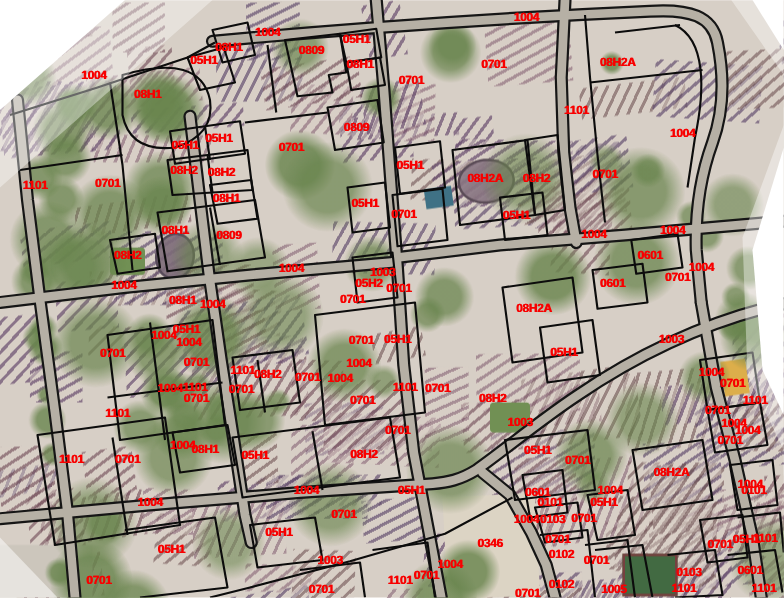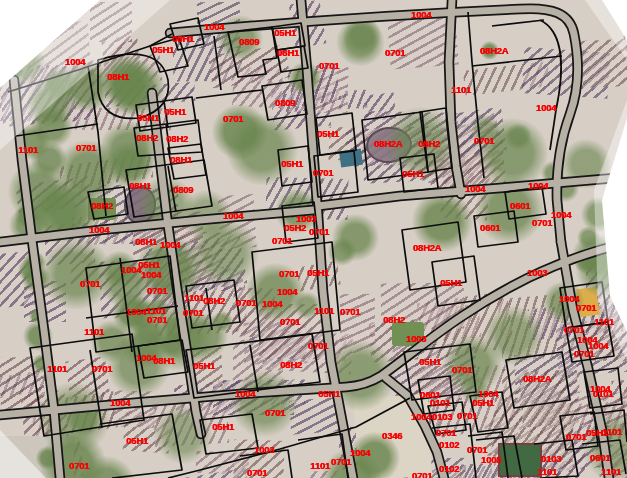--- a/index.html
+++ b/index.html
@@ -455,20 +455,20 @@
       <span class="plabel" style="left: 576px; top: 436px;">0701</span>
       <span class="plabel" style="left: 597px; top: 432px;">05H1</span>
       <span class="plabel" style="left: 612px; top: 431px;">1101</span>
       <span class="plabel" style="left: 264px; top: 449px;">1003</span>
       <span class="plabel" style="left: 360px; top: 452px;">1004</span>
       <span class="plabel" style="left: 320px; top: 465px;">1101</span>
       <span class="plabel" style="left: 341px; top: 461px;">0701</span>
       <span class="plabel" style="left: 79px; top: 465px;">0701</span>
       <span class="plabel" style="left: 257px; top: 472px;">0701</span>
       <span class="plabel" style="left: 449px; top: 468px;">0102</span>
-      <span class="plabel" style="left: 491px; top: 459px;">1005</span>
+      <span class="plabel" style="left: 491px; top: 472px;">1005</span>
       <span class="plabel" style="left: 551px; top: 458px;">0103</span>
       <span class="plabel" style="left: 600px; top: 457px;">0601</span>
       <span class="plabel" style="left: 547px; top: 471px;">1101</span>
       <span class="plabel" style="left: 611px; top: 471px;">1101</span>
       <span class="plabel" style="left: 422px; top: 475px;">0701</span>
     </div>
 </div>
 
 </body></html>

